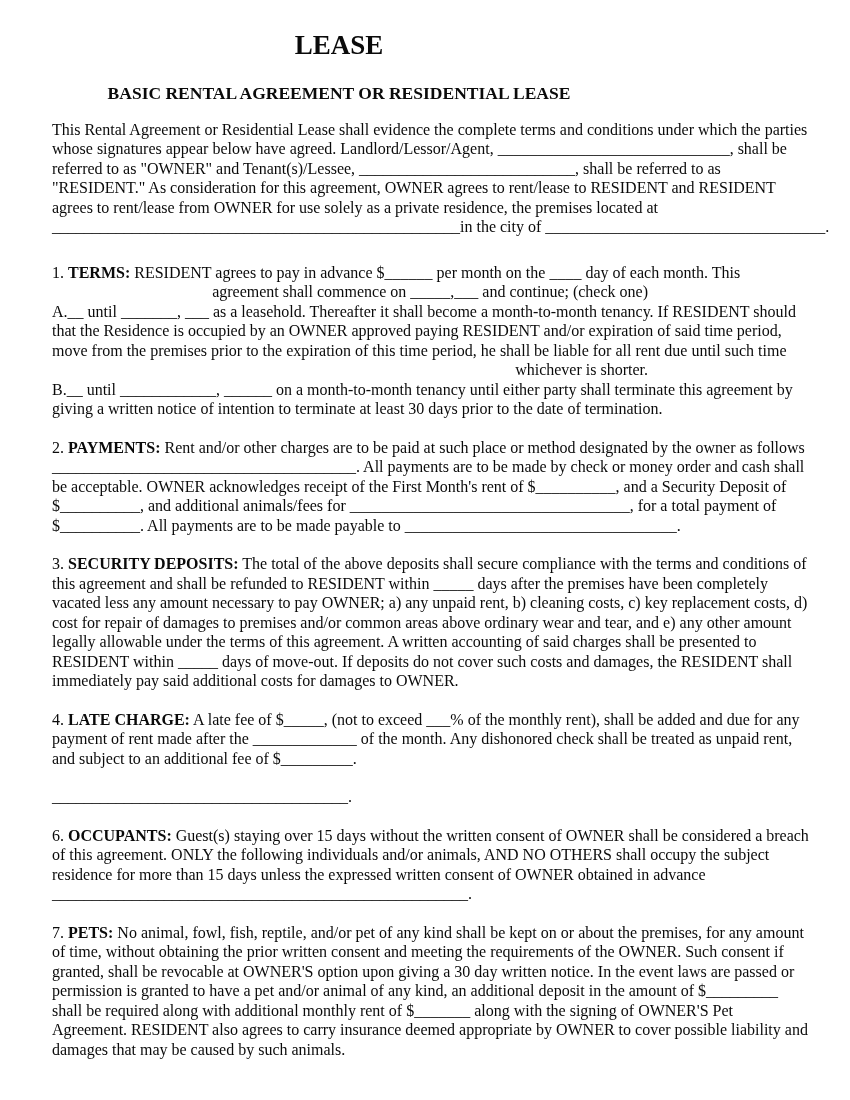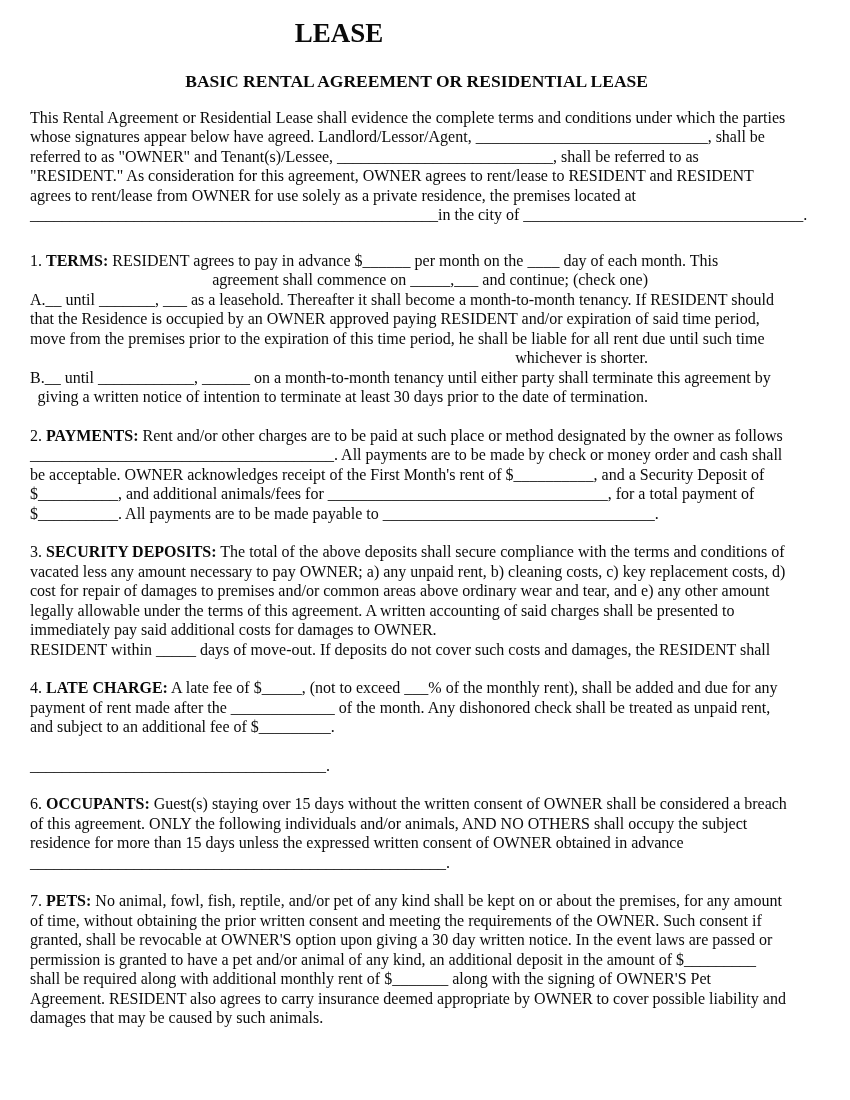--- a/index.html
+++ b/index.html
@@ -7,44 +7,45 @@
   body {
     width: 850px;
     height: 1100px;
     font-family: "Liberation Serif", "DejaVu Serif", serif;
     color: #0a0a0a;
     overflow: hidden;
   }
   .page {
     width: 678px;
     height: 1100px;
-    padding: 20px 30px 0 30px;
+    padding: 32px 30px 0 30px;
     background: #ffffff;
   }
   .title {
     text-align: center;
     font-size: 27px;
     line-height: 1;
     font-weight: bold;
     margin-bottom: 26px;
   }
   .subtitle {
-    text-align: right;
+    text-align: center;
     font-size: 17.5px;
     line-height: 1;
     font-weight: bold;
     margin-bottom: 17px;
   }
   .section { margin-top: 19px; }
   .section:first-child { margin-top: 0; }
   .section:nth-child(2) { margin-top: 26px; text-align: right; }
   .line {
     font-size: 16px;
     line-height: 19.5px;
     white-space: pre;
+    margin-left: 22px;
   }
   .line b { font-weight: bold; }
 </style>
 </head>
 <body>
 
 <div class="page">
   <div class="title">LEASE</div>
   <div class="subtitle">BASIC RENTAL AGREEMENT OR RESIDENTIAL LEASE</div>
   <div id="doc-body">
@@ -68,25 +69,26 @@
       </div>
       <div class="section">
         <div class="line"><span>2. </span><b>PAYMENTS:</b><span> Rent and/or other charges are to be paid at such place or method designated by the owner as follows</span></div>
         <div class="line">______________________________________. All payments are to be made by check or money order and cash shall</div>
         <div class="line">be acceptable. OWNER acknowledges receipt of the First Month's rent of $__________, and a Security Deposit of</div>
         <div class="line">$__________, and additional animals/fees for ___________________________________, for a total payment of</div>
         <div class="line">$__________. All payments are to be made payable to __________________________________.</div>
       </div>
       <div class="section">
         <div class="line"><span>3. </span><b>SECURITY DEPOSITS:</b><span> The total of the above deposits shall secure compliance with the terms and conditions of</span></div>
+        <div class="line">this agreement and shall be refunded to RESIDENT within _____ days after the premises have been completely</div>
         <div class="line">vacated less any amount necessary to pay OWNER; a) any unpaid rent, b) cleaning costs, c) key replacement costs, d)</div>
         <div class="line">cost for repair of damages to premises and/or common areas above ordinary wear and tear, and e) any other amount</div>
         <div class="line">legally allowable under the terms of this agreement. A written accounting of said charges shall be presented to</div>
+        <div class="line">RESIDENT within _____ days of move-out. If deposits do not cover such costs and damages, the RESIDENT shall</div>
         <div class="line">immediately pay said additional costs for damages to OWNER.</div>
-        <div class="line">RESIDENT within _____ days of move-out. If deposits do not cover such costs and damages, the RESIDENT shall</div>
       </div>
       <div class="section">
         <div class="line"><span>4. </span><b>LATE CHARGE:</b><span> A late fee of $_____, (not to exceed ___% of the monthly rent), shall be added and due for any</span></div>
         <div class="line">payment of rent made after the _____________ of the month. Any dishonored check shall be treated as unpaid rent,</div>
         <div class="line">and subject to an additional fee of $_________.</div>
       </div>
       <div class="section">
         <div class="line">_____________________________________.</div>
       </div>
       <div class="section">

